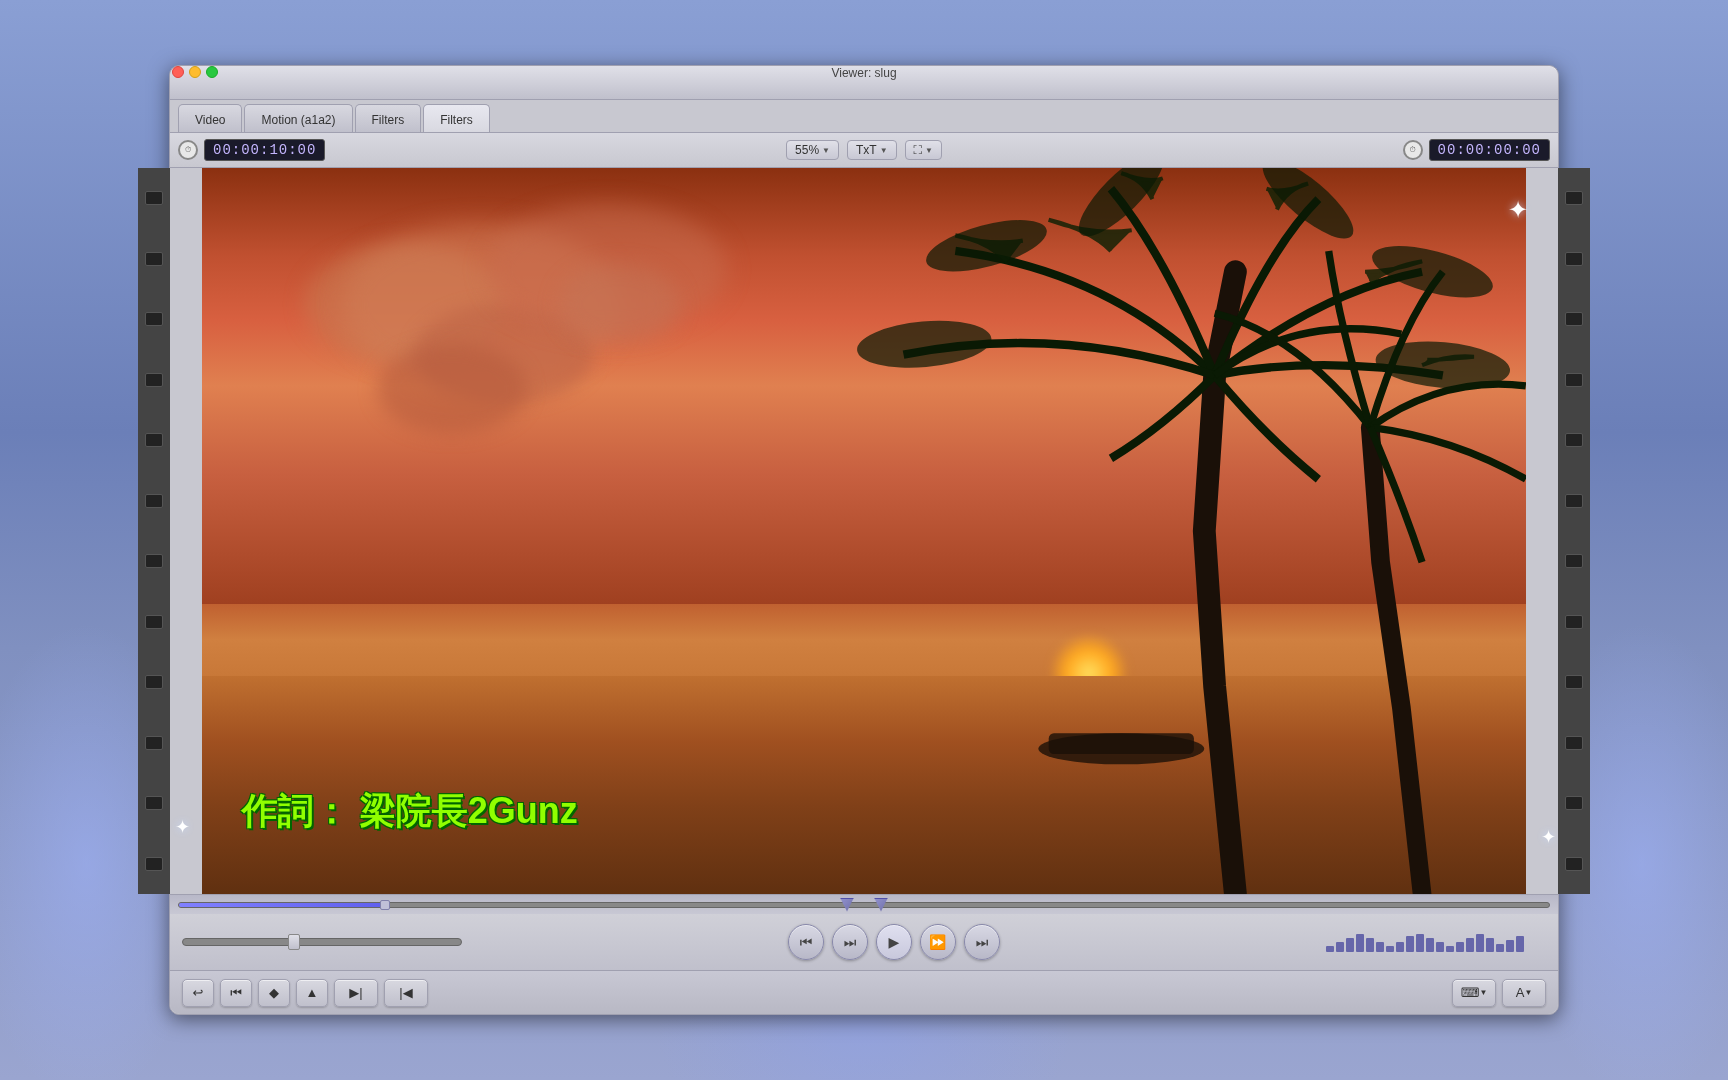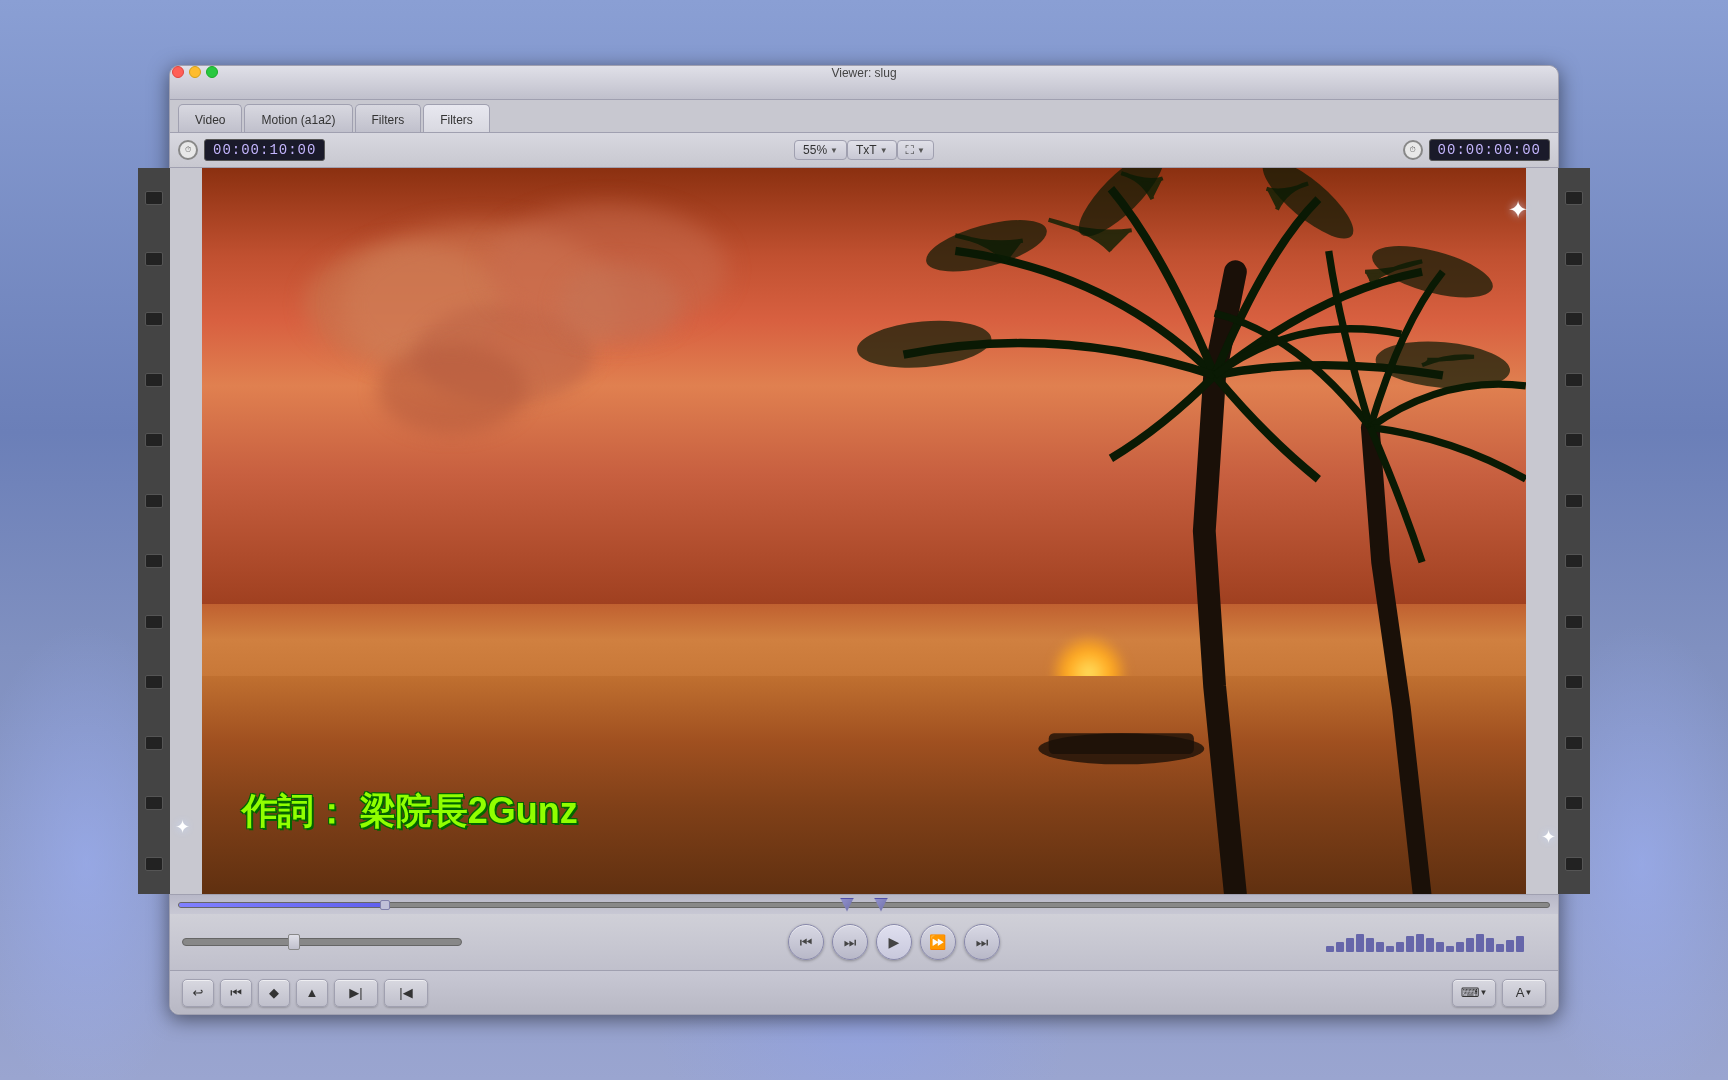--- a/index.html
+++ b/index.html
@@ -146,20 +146,21 @@
       border-radius: 3px;
       border: 1px solid #555;
       letter-spacing: 1px;
     }
 
     .toolbar-center {
       flex: 1;
       display: flex;
       align-items: center;
       justify-content: center;
+      gap: 8px;
     }
 
     .dropdown-btn {
       background: linear-gradient(180deg, #e0e0e8 0%, #c8c8d4 100%);
       border: 1px solid #a0a0b0;
       border-radius: 4px;
       padding: 2px 8px;
       font-size: 12px;
       color: #333;
       cursor: pointer;

